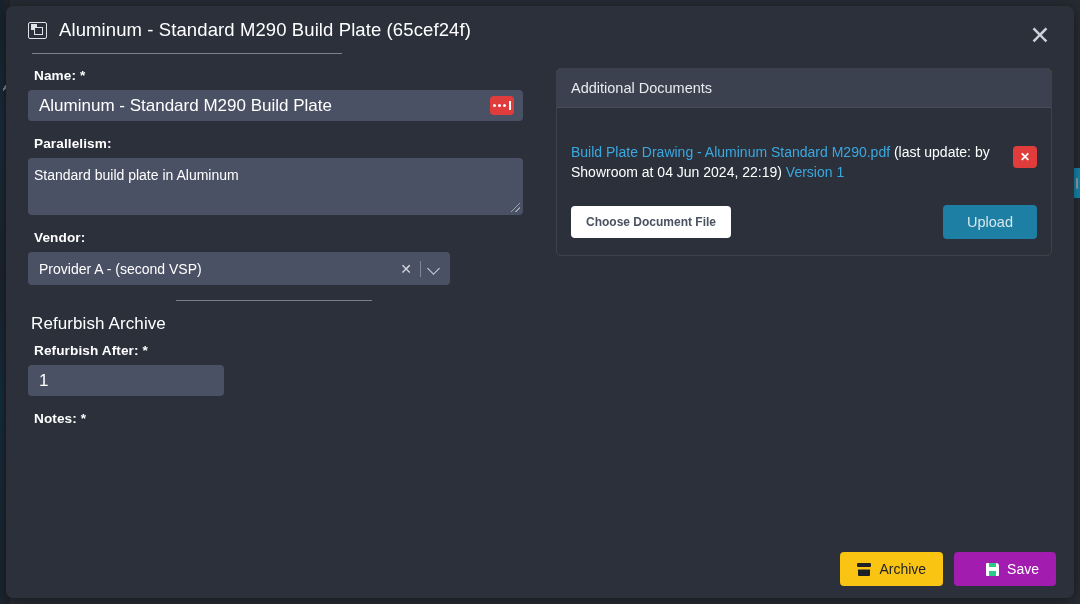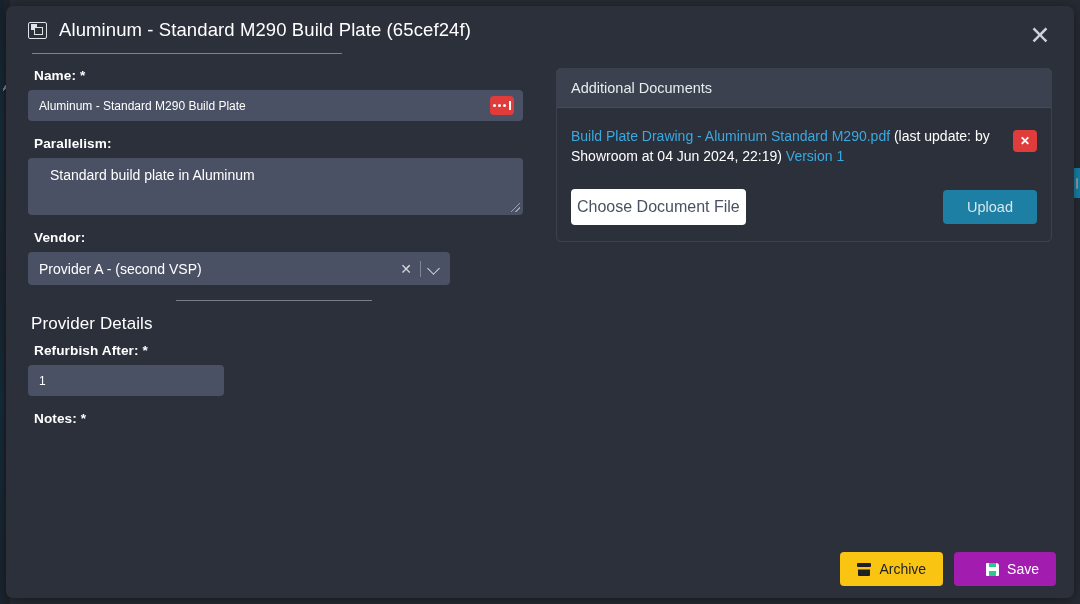--- a/index.html
+++ b/index.html
@@ -160,21 +160,21 @@
   .field-group { margin-bottom: 15px; }
 
   .text-input {
     box-sizing: border-box;
     width: 495px;
     height: 31px;
     background: #4b5164;
     border: none;
     border-radius: 4px;
     color: #ffffff;
-    font-size: 12px;
+    font-size: 17px;
     font-family: "Liberation Sans", sans-serif;
     padding: 0 11px;
     outline: none;
     display: block;
   }
   .input-wrap { position: relative; width: 495px; }
 
   #name-flag-badge {
     position: absolute;
     right: 9px;
@@ -205,21 +205,21 @@
   .textarea-input {
     box-sizing: border-box;
     width: 495px;
     height: 57px;
     background: #4b5164;
     border: none;
     border-radius: 4px;
     color: #ffffff;
     font-size: 14px;
     font-family: "Liberation Sans", sans-serif;
-    padding: 8px 22px;
+    padding: 8px 6px;
     outline: none;
     resize: none;
     display: block;
     line-height: 1.35;
   }
   .ta-wrap { position: relative; width: 495px; }
   .ta-grip {
     position: absolute;
     right: 3px; bottom: 3px;
     width: 9px; height: 9px;
@@ -313,20 +313,21 @@
     border-bottom: 1px solid #454c5a;
   }
   #documents-panel-body {
     padding: 18px 14px 16px 14px;
     background: #2b303b;
   }
   .doc-row {
     display: flex;
     align-items: flex-start;
     gap: 10px;
+    margin-top: 16px;
   }
   .doc-text {
     flex: 1;
     font-size: 14px;
     line-height: 1.45;
     color: #ffffff;
   }
   .doc-link {
     color: #3aa9e0;
     cursor: pointer;
@@ -354,24 +355,25 @@
     display: flex;
     align-items: center;
     justify-content: space-between;
     margin-top: 22px;
   }
   #choose-document-file-button {
     background: #ffffff;
     color: #4a5160;
     border: none;
     border-radius: 4px;
-    font-size: 16px;
+    font-size: 12px;
     font-family: "Liberation Sans", sans-serif;
-    padding: 9px 6px;
-    cursor: pointer;
+    padding: 9px 15px;
+    cursor: pointer;
+    font-weight: bold;
   }
   #upload-button {
     background: #1d7fa3;
     color: #d8e7ee;
     border: none;
     border-radius: 4px;
     font-size: 14.5px;
     font-family: "Liberation Sans", sans-serif;
     padding: 9px 24px;
     cursor: pointer;
@@ -502,21 +504,21 @@
         <span class="select-controls">
           <span class="select-clear">✕</span>
           <span class="select-sep"></span>
           <span class="select-caret"></span>
         </span>
       </div>
     </div>
 
     <div id="section-divider"></div>
 
-    <div id="refurbish-heading">Provider Details</div>
+    <div id="refurbish-heading">Refurbish Archive</div>
 
     <div class="field-group">
       <div class="field-label">Refurbish After: *</div>
       <input class="text-input" id="refurbish-after-input" value="1" style="">
     </div>
 
     <div class="field-group">
       <div class="field-label">Notes: *</div>
     </div>
 

